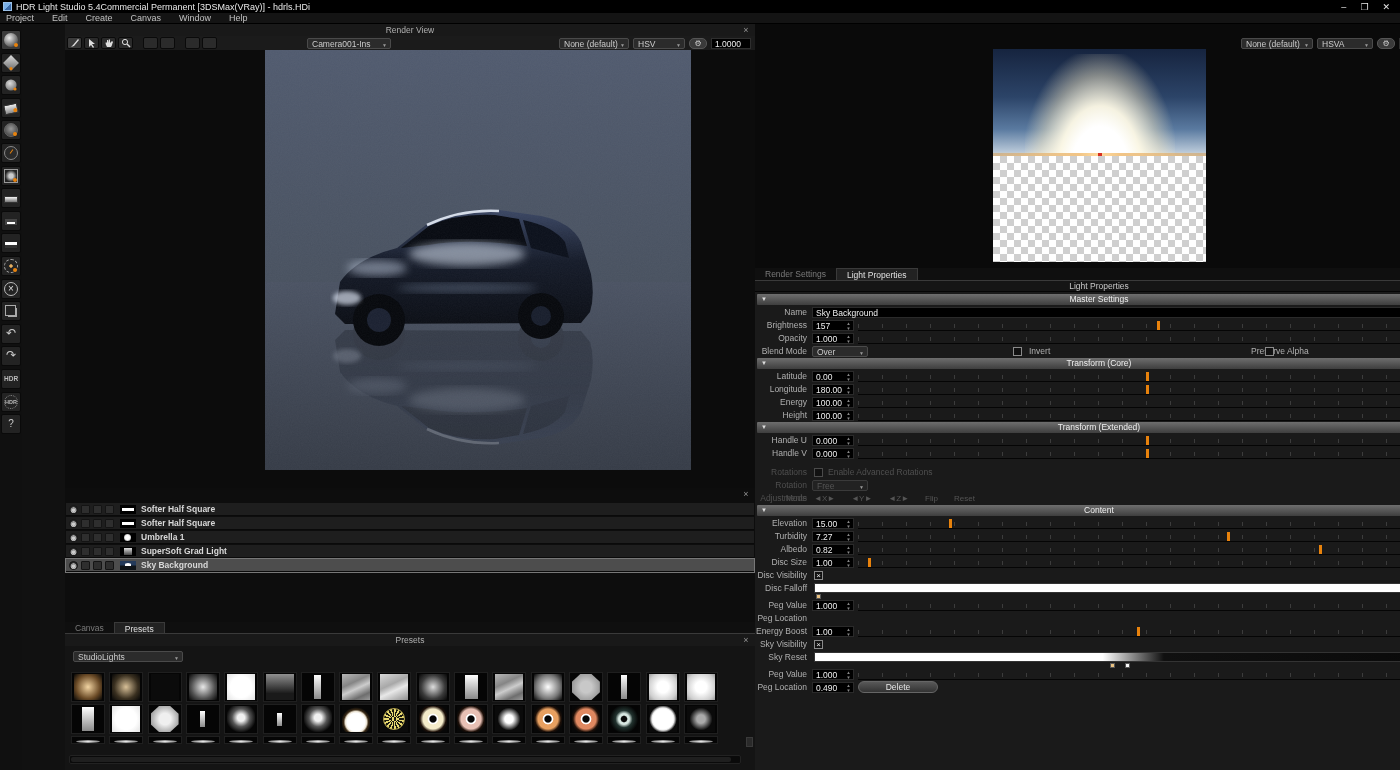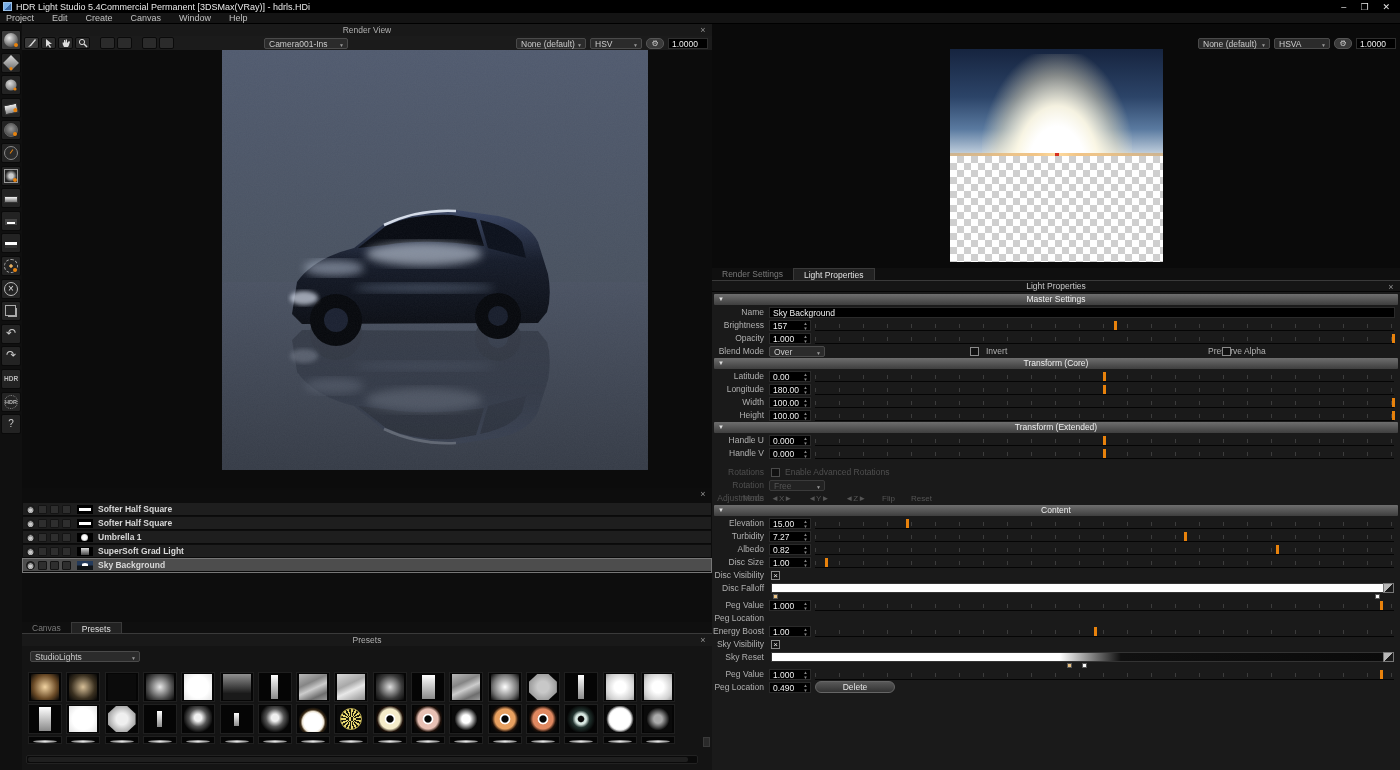--- a/index.html
+++ b/index.html
@@ -12,21 +12,21 @@
   #appicon { width:9px; height:9px; margin:0 4px 0 3px; background:linear-gradient(135deg,#7ab0e8 0 50%,#3a6aa8 50%); border:1px solid #9ac0e8; }
   #apptitle { color:#e8e8e8; font-size:9px; }
   #wincontrols { margin-left:auto; display:flex; gap:14px; padding-right:10px; color:#e8e8e8; font-size:9px; }
   #wincontrols span { cursor:default; }
   #menubar { position:absolute; left:0; top:13px; width:1400px; height:11px; background:#141414; display:flex; align-items:center; gap:18px; padding-left:6px; border-bottom:1px solid #000; }
   #menubar .menu { color:#c0c0c0; font-size:9px; }
 
   
   .ptitle { position:absolute; left:0; right:0; top:0; height:12px; background:#191919; text-align:center; color:#b0b0b0; font-size:8.5px; line-height:12px; }
   .pclose { position:absolute; right:4px; top:0; width:10px; height:12px; color:#909090; font-size:9px; line-height:12px; text-align:center; }
-  .panel { position:absolute; background:#141414; }
+  .panel { position:absolute; background:#141414;margin-left:43px; }
 
   
   #ltools { position:absolute; left:0; top:24px; width:22px; height:746px; background:#101010; }
   .ltool { position:absolute; left:1px; width:20px; height:20px; background:#232323; border:1px solid #0a0a0a; border-radius:2px; display:flex; align-items:center; justify-content:center; overflow:hidden; }
   .ltool.active { background:#3a3a3a; }
   .lg { position:relative; width:14px; height:14px; }
   .lg.dot::after { content:""; position:absolute; right:0px; bottom:0px; width:4px; height:4px; border-radius:50%; background:#e8820c; }
   .g-sphere { border-radius:50%; background:radial-gradient(circle at 38% 35%, #e8e8e8, #7a7a7a 55%, #222); }
   .g-diamond { transform:rotate(45deg) scale(.8); background:linear-gradient(135deg,#ddd,#666); }
   .g-sphere-sm { border-radius:50%; transform:scale(.8); background:radial-gradient(circle at 40% 35%, #ddd, #555); }
@@ -607,21 +607,21 @@
           </div>
         </div>
         <div class="prow" style="top: 115px;">
           <div class="plabel">Longitude</div>
           <div class="pfield">180.00<div class="spn">▲<br>▼</div></div>
           <div class="slider">
             <div class="mk" style="left: calc(50% - 2px); background: rgb(232, 130, 12);"></div>
           </div>
         </div>
         <div class="prow" style="top: 128px;">
-          <div class="plabel">Width</div>
+          <div class="plabel">Energy</div>
           <div class="pfield">100.00<div class="spn">▲<br>▼</div></div>
           <div class="slider">
             <div class="mk" style="left: calc(100% - 2px); background: rgb(232, 130, 12);"></div>
           </div>
         </div>
         <div class="prow" style="top: 141px;">
           <div class="plabel">Height</div>
           <div class="pfield">100.00<div class="spn">▲<br>▼</div></div>
           <div class="slider">
             <div class="mk" style="left: calc(100% - 2px); background: rgb(232, 130, 12);"></div>

